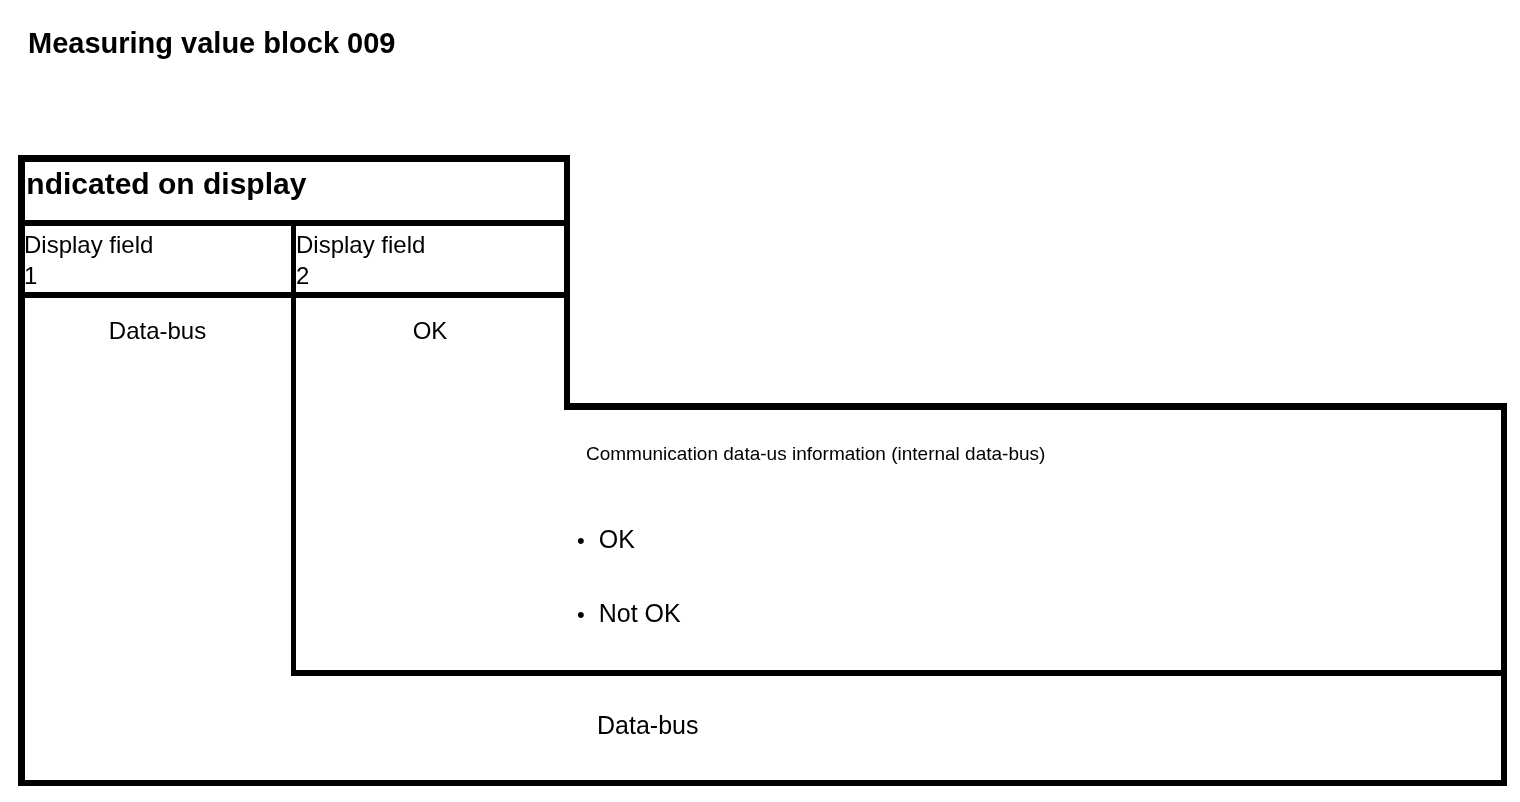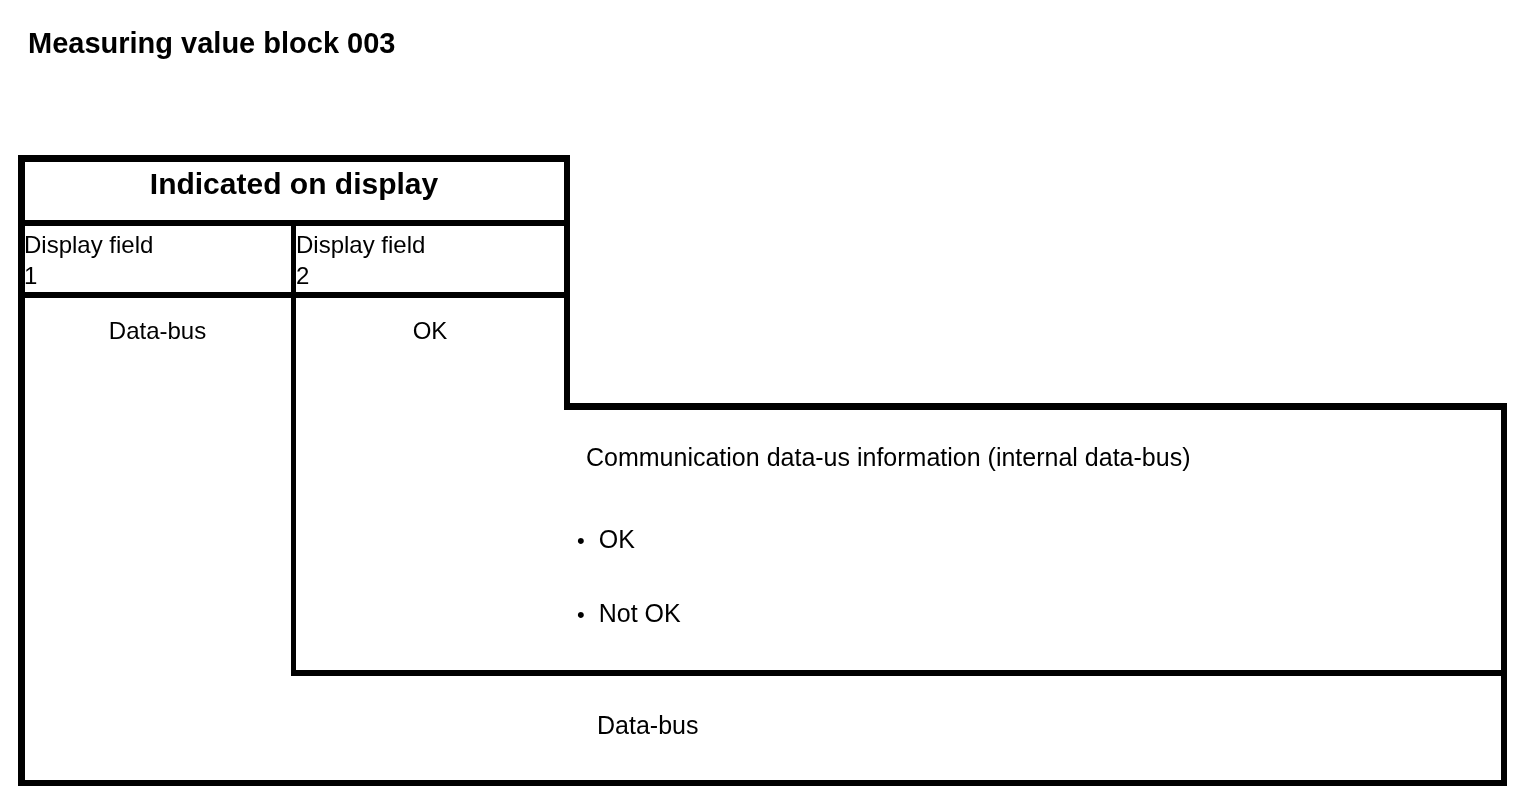--- a/index.html
+++ b/index.html
@@ -39,21 +39,20 @@
     font-size: 29px;
     font-weight: bold;
     line-height: 47px;
     white-space: nowrap;
   }
   .table-header-label {
     position: absolute;
     left: 18px;
     top: 167px;
     width: 552px;
-    text-align: center;
     font-size: 30px;
     font-weight: bold;
     white-space: nowrap;
   }
   .col-head {
     position: absolute;
     top: 229px;
     text-align: left;
     font-size: 24px;
     line-height: 31px;
@@ -65,21 +64,21 @@
     top: 317px;
     text-align: center;
     font-size: 24px;
   }
   .cell-1 { left: 24px;  width: 267px; }
   .cell-2 { left: 296px; width: 268px; }
   .callout-desc {
     position: absolute;
     left: 586px;
     top: 443px;
-    font-size: 25px;
+    font-size: 19px;
     white-space: nowrap;
   }
   .bullet-row {
     position: absolute;
     left: 577px;
     display: flex;
     align-items: baseline;
     gap: 14px;
     font-size: 25px;
   }
@@ -93,21 +92,21 @@
     font-size: 25px;
     white-space: nowrap;
   }
 </style>
 </head>
 <body>
 
 <div class="canvas">
 
   <div class="doc-title">
-    <div>Measuring value block 003</div>
+    <div>Measuring value block 009</div>
   </div>
 
   <div class="line table-top"></div>
   <div class="line header-bottom"></div>
   <div class="line subheader-bottom"></div>
   <div class="line left-border"></div>
   <div class="line table-right"></div>
   <div class="line col-divider"></div>
   <div class="line callout-top"></div>
   <div class="line right-border"></div>

